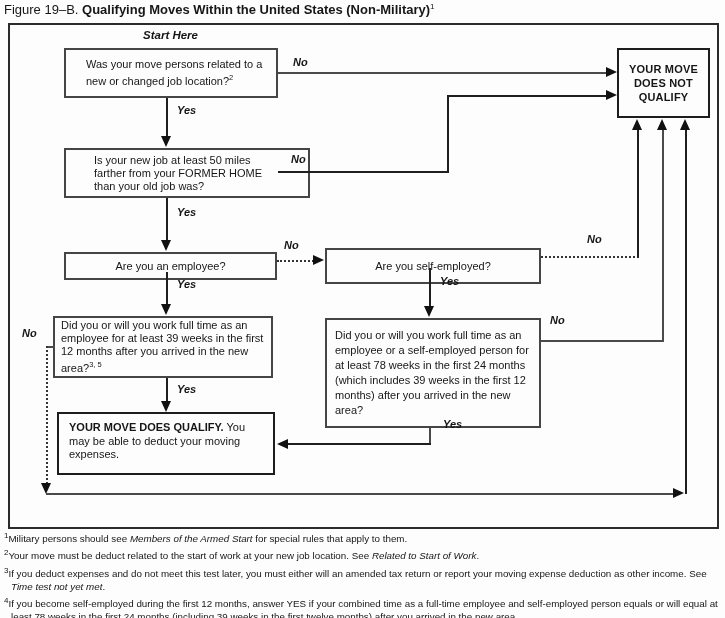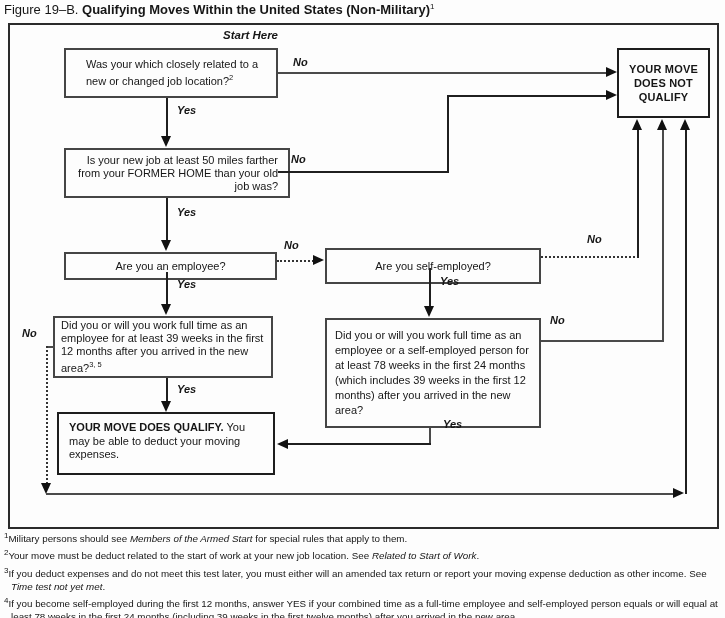--- a/index.html
+++ b/index.html
@@ -40,27 +40,27 @@
 </style>
 </head>
 <body>
 
 <div id="canvas">
 
   <div class="abs" id="title"><span>Figure 19–B.</span><span class="main"> Qualifying Moves Within the United States (Non-Military)</span><sup>1</sup></div>
 
   <div class="abs" id="fig-border"></div>
 
-  <div class="abs start-here" style="left:63px; top:29px; width:215px;text-align:right;">Start Here</div>
+  <div class="abs start-here" style="left:63px; top:29px; width:215px;">Start Here</div>
 
   <div class="qbox" style="left:64px; top:48px; width:214px; height:50px; padding:0 10px 0 20px;">
-    <div><span>Was your which closely related to a new or changed job location?</span><span class="sup2">2</span></div>
+    <div><span>Was your move persons related to a new or changed job location?</span><span class="sup2">2</span></div>
   </div>
 
-  <div class="qbox" style="left:64px; top:148px; width:226px; height:50px; padding:0 10px;text-align:right;">
+  <div class="qbox" style="left:64px; top:148px; width:246px; height:50px; padding:0 28px;">
     <div>Is your new job at least 50 miles farther from your FORMER HOME than your old job was?</div>
   </div>
 
   <div class="qbox center" style="left:64px; top:252px; width:213px; height:28px;">
     <div>Are you an employee?</div>
   </div>
 
   <div class="qbox center" style="left:325px; top:248px; width:216px; height:36px;">
     <div>Are you self-employed?</div>
   </div>

